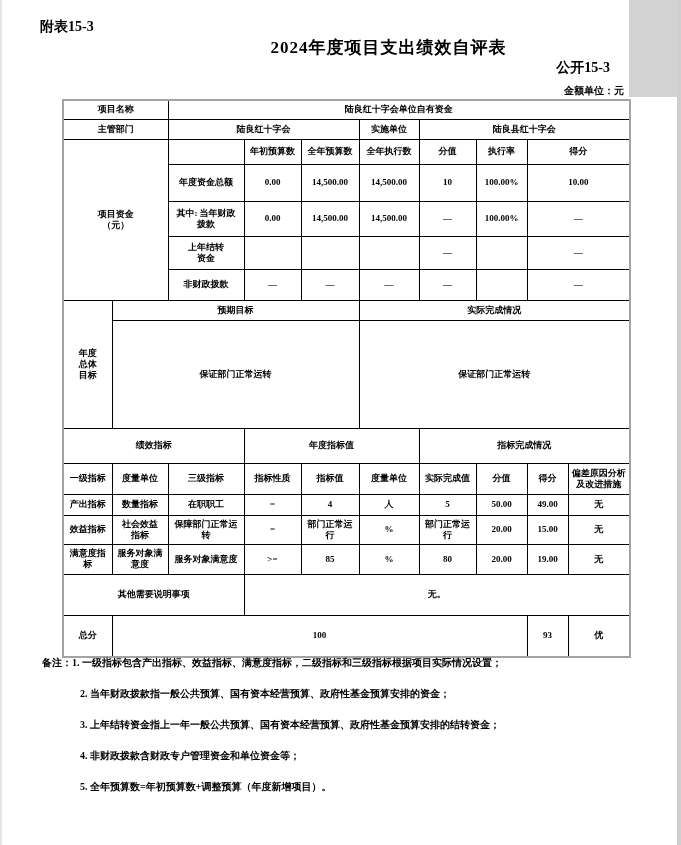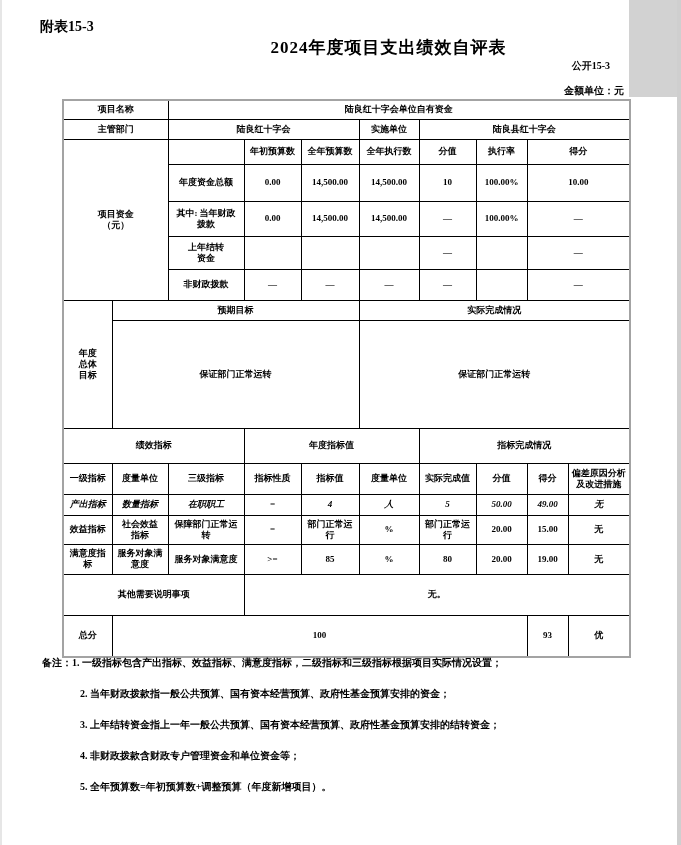--- a/index.html
+++ b/index.html
@@ -10,21 +10,21 @@
     font-weight:bold;
     -webkit-font-smoothing:antialiased;
   }
   .shade{position:absolute;background:#d2d2d2;}
   #shade-top-right{left:629px;top:0;width:52px;height:97px;}
   #shade-right{left:677px;top:0;width:4px;height:845px;background:#cfcfcf;}
   #shade-left{left:0;top:0;width:2px;height:845px;background:#e6e6e6;}
 
   .form-ref{position:absolute;left:40px;top:18px;font-size:14px;}
   .doc-title{position:absolute;left:0;top:36px;width:681px;text-align:center;font-size:17px;letter-spacing:1px;margin-left:48px;}
-  .public-ref{position:absolute;right:71px;top:59px;font-size:10px;}
+  .public-ref{position:absolute;right:71px;top:59px;font-size:14px;}
   .unit-note{position:absolute;right:57px;top:84px;font-size:10px;}
 
   table.main{
     position:absolute;left:62px;top:99px;width:567px;
     border-collapse:collapse;table-layout:fixed;
     font-size:9px;line-height:11px;
   }
   table.main td{
     border:1px solid #000;
     padding:1px 2px;
@@ -35,21 +35,21 @@
   }
   table.main{border:2px solid #a3a3a3;}
   td.l{text-align:left;}
   td.r{text-align:right;padding-right:6px;}
   td.rr{text-align:right;padding-right:1px;}
   td.tl{text-align:left;vertical-align:top;padding:2px 3px;}
   td.pre{white-space:pre-line;}
   td.bdl{border-left:2px solid #000;}
   tr.h19{height:19px;} tr.h20{height:20px;} tr.h25{height:25px;}
   tr.h37{height:37px;} tr.h35{height:35px;} tr.h33{height:33px;}
-  tr.h31{height:31px;} tr.h108{height:108px;} tr.h21{height:21px;font-style:italic;}
+  tr.h31{height:31px;} tr.h108{height:108px;} tr.h21{height:21px;}
   tr.h29{height:29px;margin-left:12px;} tr.h30{height:30px;} tr.h41{height:41px;}
   tr.h27{height:42px;}
 
   .notes{position:absolute;left:42px;top:656px;width:590px;font-size:10px;}
   .note-line{margin:0 0 17px 0;}
   .note-line.indent{padding-left:38px;}
 </style>
 </head>
 <body>
 

